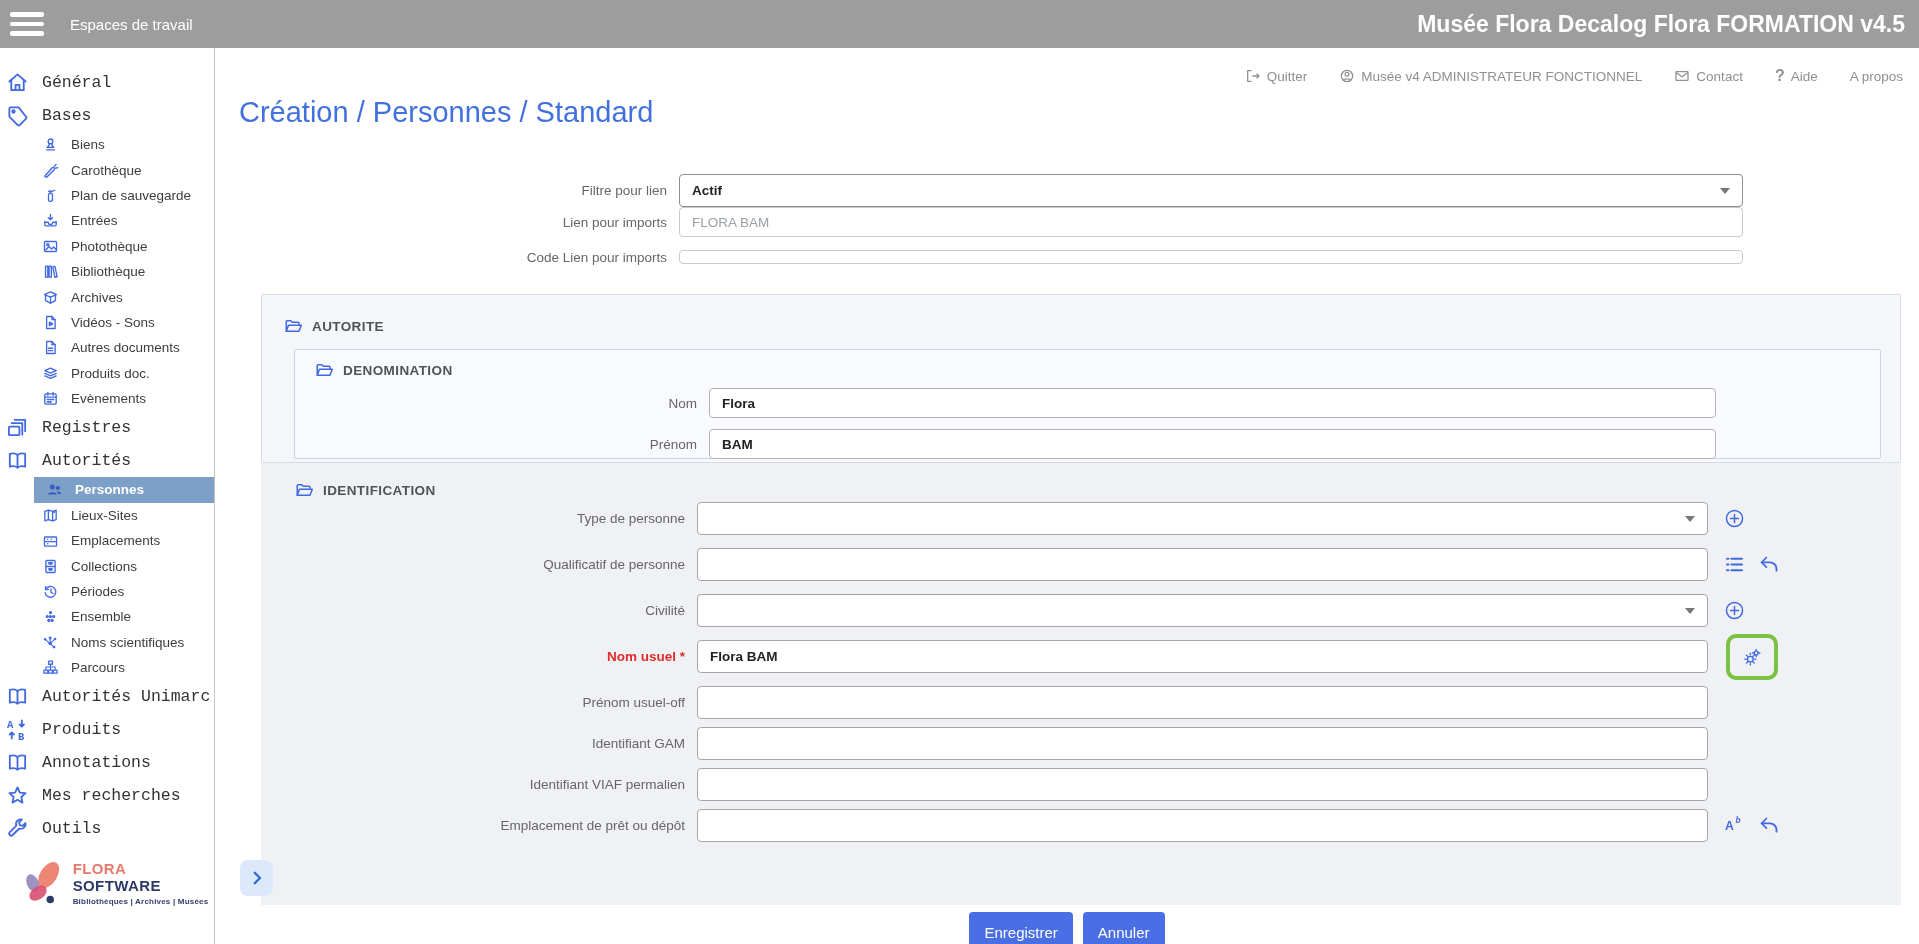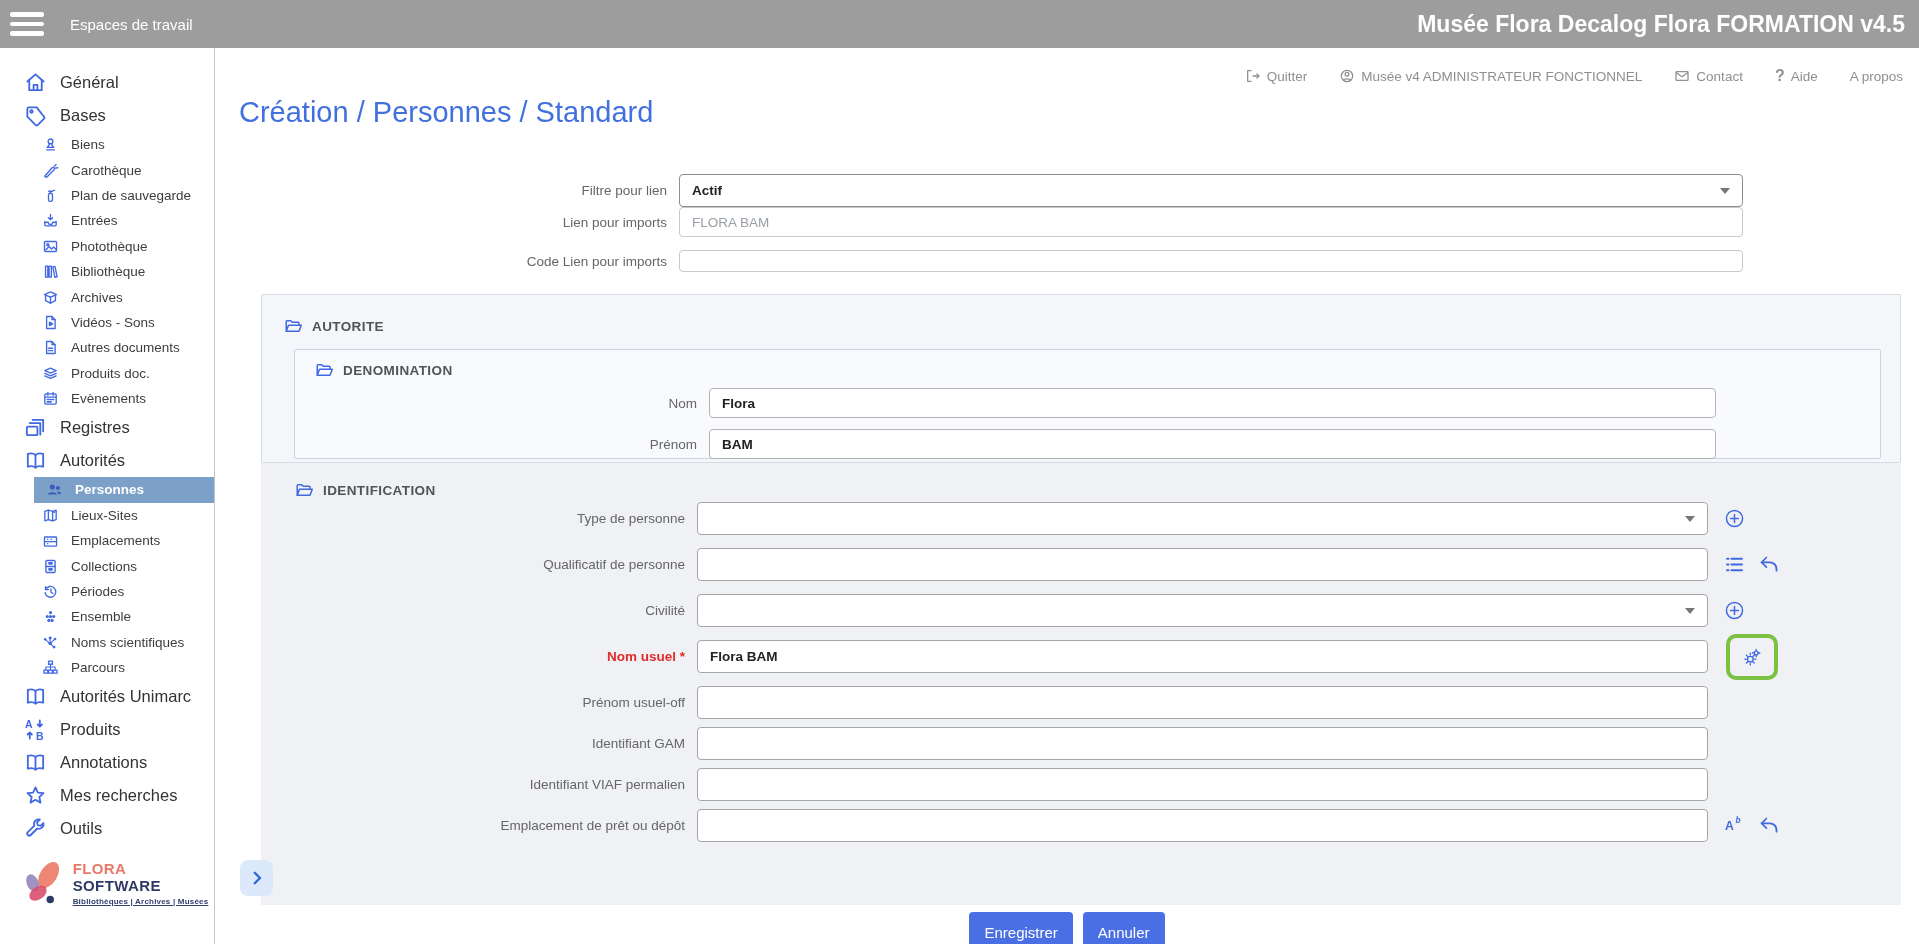--- a/index.html
+++ b/index.html
@@ -12,33 +12,33 @@
   .hamburger { margin-left:10px; width:36px; height:24px; display:flex; flex-direction:column;
                justify-content:space-between; cursor:pointer; }
   .hamburger span { display:block; width:34px; height:4.6px; background:#fff; border-radius:2px; }
   .workspace-label { margin-left:24px; color:#fff; font-size:15px; }
   .app-title { margin-left:auto; margin-right:14px; color:#fff; font-size:23px; font-weight:bold; }
 
   
   .sidebar { position:absolute; top:48px; left:0; width:215px; height:896px; background:#fff;
              border-right:1px solid #c6c6c6; padding-top:18px; z-index:20; }
   .side-item { display:flex; align-items:center; cursor:pointer; color:#333; }
-  .side-item.l1 { height:33px; padding-left:24px; gap:13px; font-size:16.5px; }
+  .side-item.l1 { height:33px; padding-left:6px; gap:13px; font-size:16.5px;font-family:Liberation Mono, monospace; }
   .side-item.l2 { height:25.4px; padding-left:42px; gap:12px; font-size:13.5px; color:#3d3d3d; }
   .side-item .icon { display:inline-flex; color:#4169e1; }
   .side-item.l1 .icon svg { width:23px; height:23px; }
   .side-item.l2 .icon svg { width:17px; height:17px; }
   .side-item.selected { background:#7da0c9; color:#fff; font-weight:bold; margin-left:34px; padding-left:12px; }
   .side-item.selected .icon { color:#3b5bbf; }
 
   .logo { position:absolute; left:22px; top:800px; display:flex; align-items:center; gap:8px; }
   .logo-text .brand { font-size:15px; font-weight:bold; letter-spacing:.4px; }
   .logo-text .brand .p1 { color:#e8796a; }
   .logo-text .brand .p2 { color:#2e3a66; }
-  .logo-text .tagline { font-size:8px; font-weight:bold; color:#33406e; margin-top:3px; letter-spacing:.2px;text-decoration:underline; }
+  .logo-text .tagline { font-size:8px; font-weight:bold; color:#33406e; margin-top:3px; letter-spacing:.2px; }
 
   
   .header-links { position:absolute; top:62px; left:215px; right:0; height:28px; display:flex;
                   justify-content:flex-end; align-items:center; gap:32px; padding-right:16px;
                   color:#8f8f8f; font-size:13.5px; }
   .hlink { display:flex; align-items:center; gap:6px; cursor:pointer; }
   .hlink .icon { display:inline-flex; color:#8f8f8f; }
   .hlink .icon svg { width:16px; height:16px; }
   .hlink .qmark { font-size:16px; font-weight:bold; color:#8f8f8f; font-style:normal; }
 
@@ -93,21 +93,21 @@
                  cursor:pointer; }
   .chevron-btn svg { width:18px; height:18px; }
 
   .footer-buttons { position:absolute; top:912px; left:215px; width:1704px; display:flex;
                     justify-content:center; gap:10px; }
   .btn { background:#4a6ee3; color:#fff; border:none; border-radius:4px; height:40px; font-size:15px;
          padding:0 15px; font-family:"Liberation Sans", sans-serif; cursor:pointer; }
 
   .top-row-heights-r0 { height:30px; }
   .top-row-heights-r1 { height:33px; margin-top:11px; }
-  .top-row-heights-r2 { height:22px; margin-top:13px; }
+  .top-row-heights-r2 { height:14px; margin-top:13px; }
 </style>
 </head>
 <body>
 
 <div class="page">
 
   <div class="topbar">
     <div class="hamburger">
       <span></span>
         <span></span>

